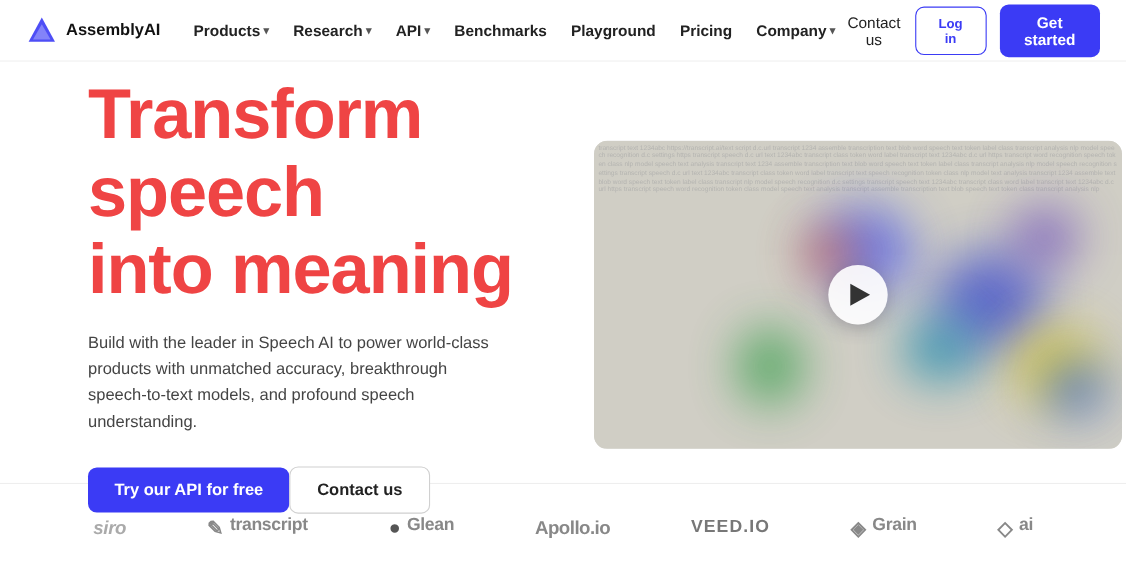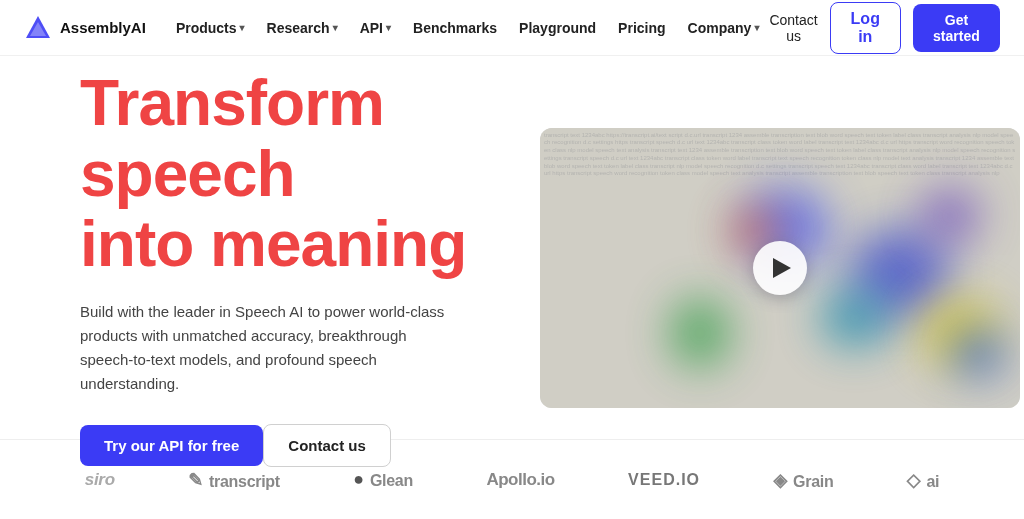--- a/index.html
+++ b/index.html
@@ -22,21 +22,21 @@
       display: flex; align-items: center; gap: 3px;
       padding: 6px 10px; border-radius: 6px;
       font-size: 14px; color: #222; cursor: pointer;
       font-weight: 700; text-decoration: none;
       transition: background 0.15s;
     }
     .nav-chevron { font-size: 10px; color: #555; }
     .nav-right { display: flex; align-items: center; gap: 12px; }
     .btn-contact { font-size: 14px; color: #222; font-weight: 500; cursor: pointer; background: none; border: none; }
     .btn-login {
-      font-size: 16px; font-weight: 600; color: #3b3bf5;
+      font-size: 12px; font-weight: 600; color: #3b3bf5;
       border: 1.5px solid #3b3bf5; border-radius: 8px;
       padding: 7px 18px; background: #fff; cursor: pointer;
     }
     .btn-started {
       font-size: 14px; font-weight: 600; color: #fff;
       background: #3b3bf5; border: none; border-radius: 8px;
       padding: 8px 18px; cursor: pointer;
     }
 
     
@@ -113,21 +113,21 @@
       margin-left: 4px;
     }
 
     
     .logos-strip {
       display: flex; align-items: center; justify-content: space-around;
       padding: 16px 48px; border-top: 1px solid #eee;
       height: 80px;
     }
     .logo-item {
-      display: flex; align-items: flex-end; gap: 6px;
+      display: flex; align-items: flex-start; gap: 6px;
       color: #888; font-size: 16px; font-weight: 700; letter-spacing: -0.3px;
     }
     .logo-icon { font-size: 18px; }
     .logo-siro { font-style: italic; font-size: 17px; color: #aaa; font-weight: 600; }
     .logo-veed { font-size: 16px; letter-spacing: 1px; font-weight: 800; color: #777; }
   </style>
 </head>
 <body>
 
 <nav>

